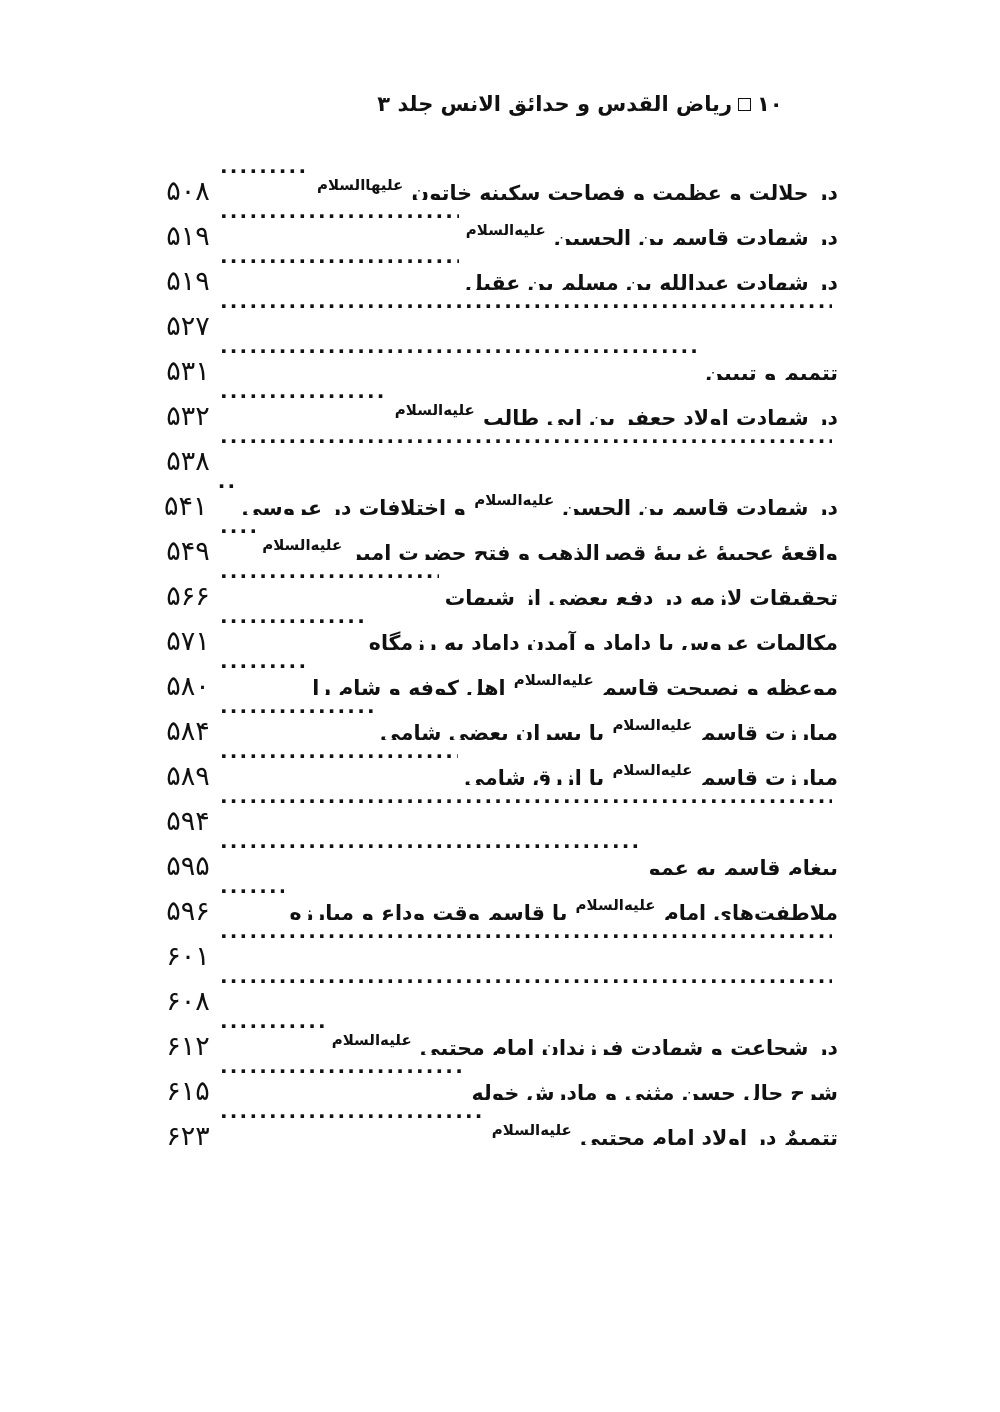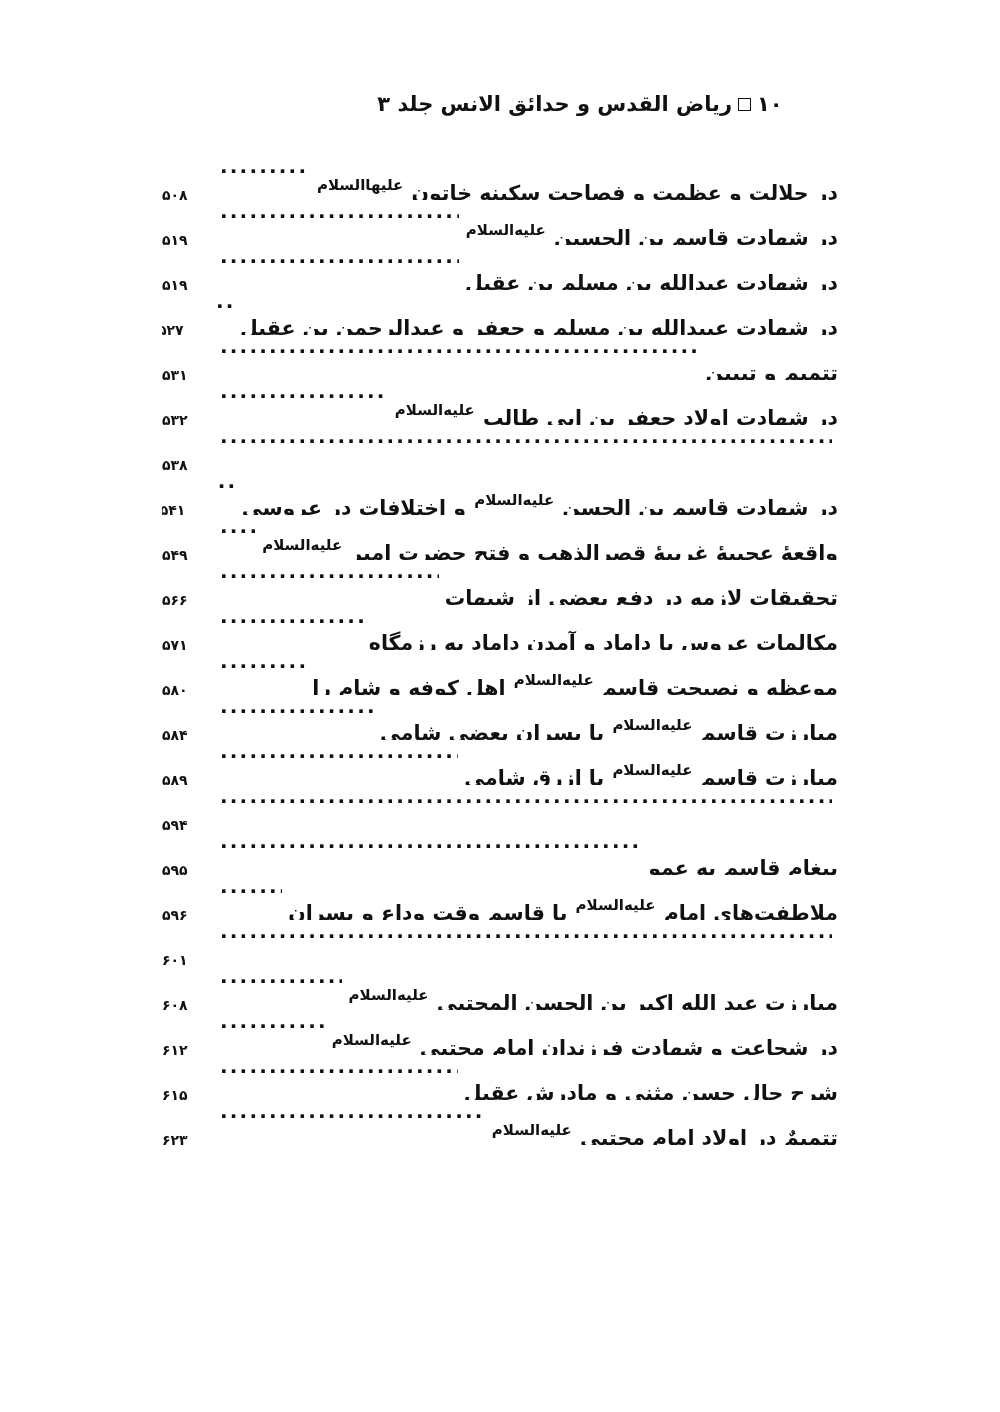--- a/index.html
+++ b/index.html
@@ -117,25 +117,25 @@
     bottom: 11px;
     right: 0;
     left: 0;
     white-space: nowrap;
     overflow: hidden;
     direction: ltr;
   }
 
   .entry-page {
     flex: 0 0 auto;
-    font-size: 14px;
-    font-weight: 700;
+    font-size: 27px;
+    font-weight: 400;
     line-height: 45px;
     min-width: 52px;
-    text-align: left;
+    text-align: center;
     direction: rtl;
   }
 </style>
 </head>
 <body>
 
 <div class="page">
 
   <div class="page-header">
     <div class="header-inner">
@@ -153,21 +153,20 @@
         <div class="entry-title"><span>در شهادت قاسم بن الحسین</span> <span class="honorific">علیه‌السلام</span></div>
         <div class="leader"></div>
         <div class="entry-page">۵۱۹</div>
       </div>
       <div class="toc-entry">
         <div class="entry-title"><span>در شهادت عبدالله بن مسلم بن عقیل</span></div>
         <div class="leader"></div>
         <div class="entry-page">۵۱۹</div>
       </div>
       <div class="toc-entry">
-        <div class="entry-title"><span>در شهادت عبیدالله بن مسلم و جعفر و عبدالرحمن بن عقیل</span></div>
         <div class="leader"></div>
         <div class="entry-page">۵۲۷</div>
       </div>
       <div class="toc-entry">
         <div class="entry-title"><span>تتمیم و تبیین</span></div>
         <div class="leader"></div>
         <div class="entry-page">۵۳۱</div>
       </div>
       <div class="toc-entry">
         <div class="entry-title"><span>در شهادت اولاد جعفر بن ابی طالب</span> <span class="honorific">علیه‌السلام</span></div>
@@ -216,40 +215,39 @@
       <div class="toc-entry">
         <div class="leader"></div>
         <div class="entry-page">۵۹۴</div>
       </div>
       <div class="toc-entry">
         <div class="entry-title"><span>پیغام قاسم به عمو</span></div>
         <div class="leader"></div>
         <div class="entry-page">۵۹۵</div>
       </div>
       <div class="toc-entry">
-        <div class="entry-title"><span>ملاطفت‌های امام</span> <span class="honorific">علیه‌السلام</span> <span>با قاسم وقت وداع و پسران</span></div>
+        <div class="entry-title"><span>ملاطفت‌های امام</span> <span class="honorific">علیه‌السلام</span> <span>با قاسم وقت وداع و مبارزه</span></div>
         <div class="leader"></div>
         <div class="entry-page">۵۹۶</div>
       </div>
       <div class="toc-entry">
         <div class="leader"></div>
         <div class="entry-page">۶۰۱</div>
       </div>
       <div class="toc-entry">
-        <div class="entry-title"><span>مبارزت عبد الله اکبر بن الحسن المجتبی</span> <span class="honorific">علیه‌السلام</span></div>
         <div class="leader"></div>
         <div class="entry-page">۶۰۸</div>
       </div>
       <div class="toc-entry">
         <div class="entry-title"><span>در شجاعت و شهادت فرزندان امام مجتبی</span> <span class="honorific">علیه‌السلام</span></div>
         <div class="leader"></div>
         <div class="entry-page">۶۱۲</div>
       </div>
       <div class="toc-entry">
-        <div class="entry-title"><span>شرح حال حسن مثنی و مادرش عقیل</span></div>
+        <div class="entry-title"><span>شرح حال حسن مثنی و مادرش خوله</span></div>
         <div class="leader"></div>
         <div class="entry-page">۶۱۵</div>
       </div>
       <div class="toc-entry">
         <div class="entry-title"><span>تتمیمٌ در اولاد امام مجتبی</span> <span class="honorific">علیه‌السلام</span></div>
         <div class="leader"></div>
         <div class="entry-page">۶۲۳</div>
       </div>
     </div>
 

